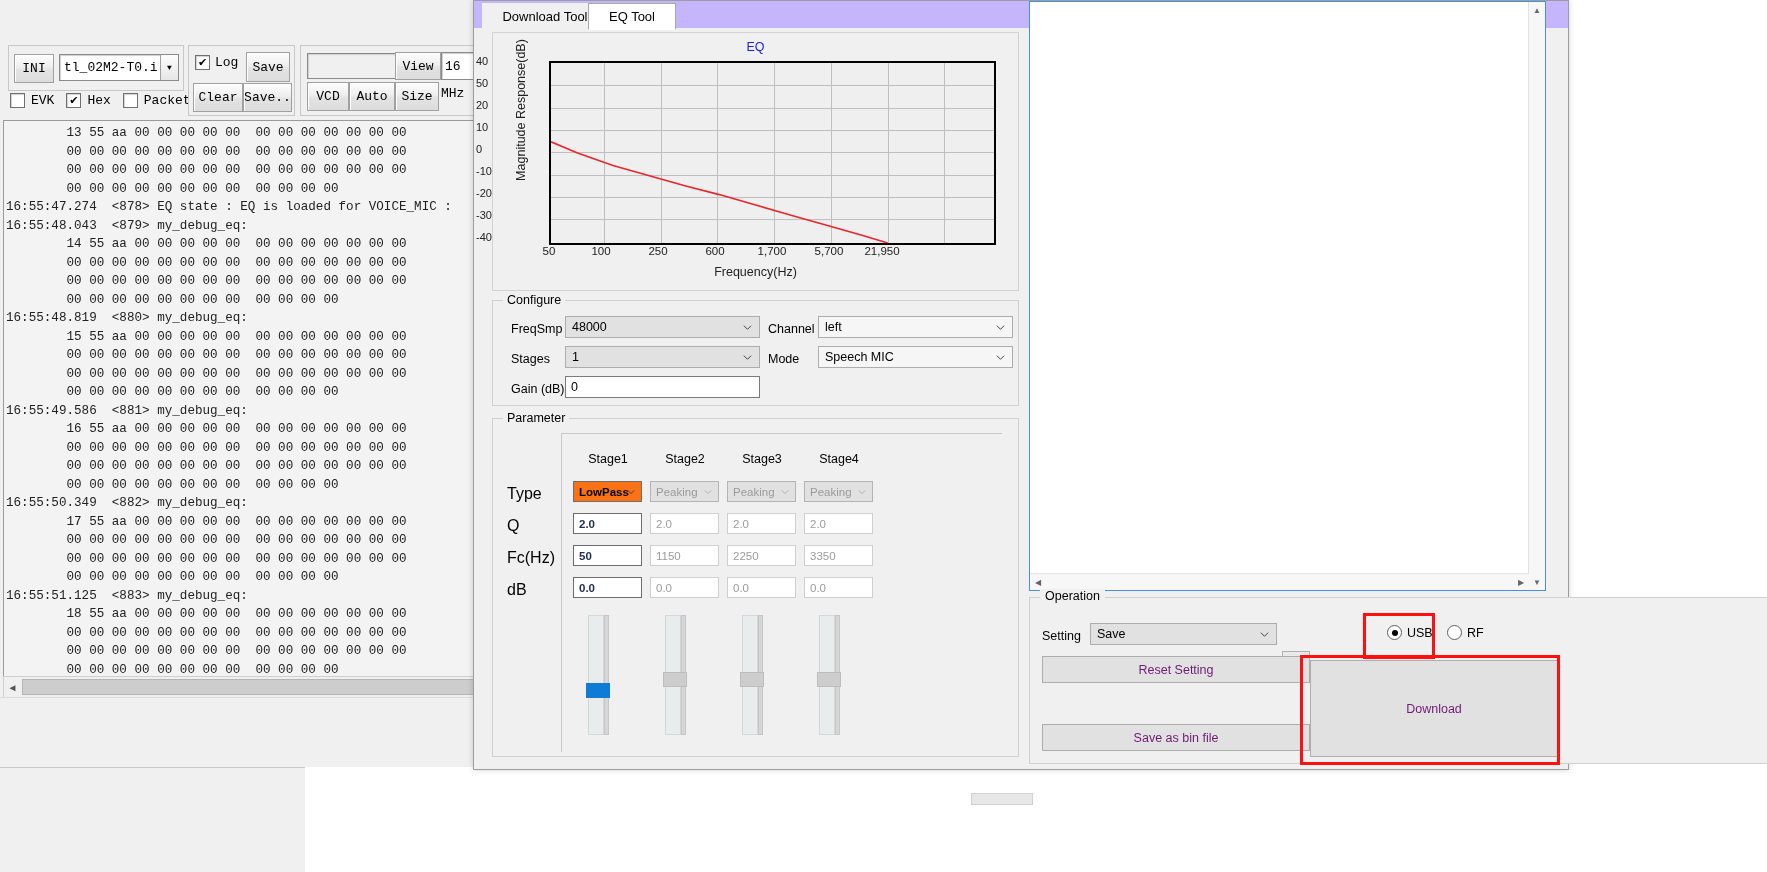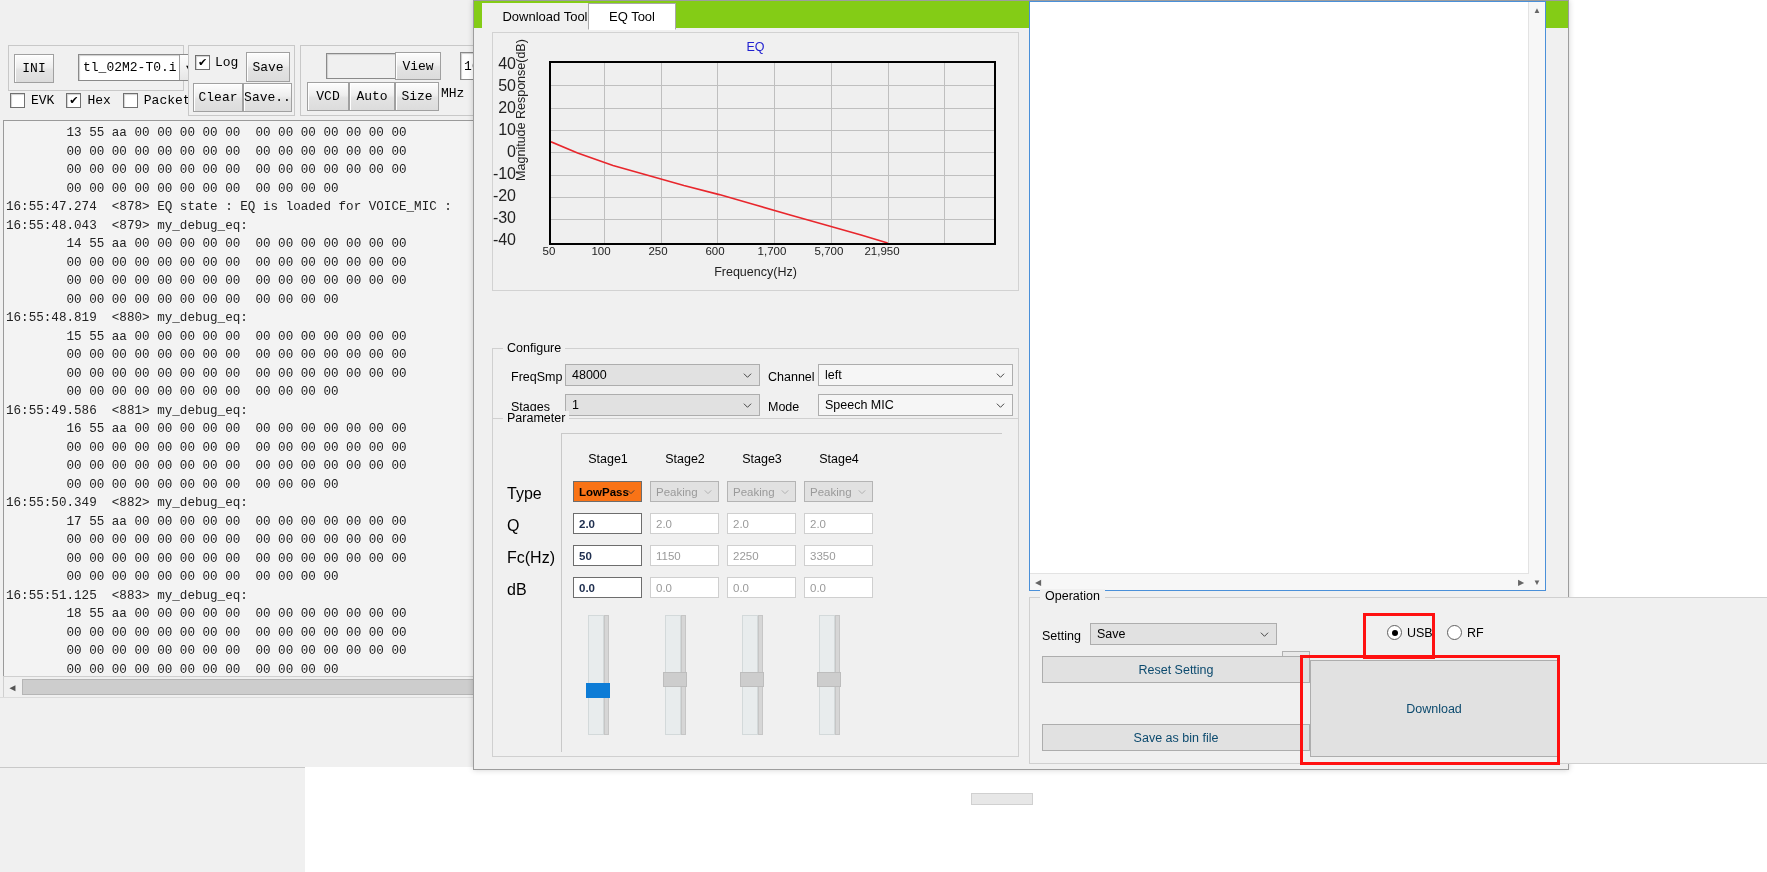--- a/index.html
+++ b/index.html
@@ -33,21 +33,20 @@
     color:#000;
     display:flex;align-items:center;justify-content:center;
     box-shadow:inset 1px 1px 0 #ffffff;
     cursor:default;
   }
   .winfield{
     background:#ffffff;border:1px solid #8a8a8a;
     font-family:"Liberation Mono", monospace;font-size:13px;
     display:flex;align-items:center;padding-left:3px;
     box-shadow:inset 1px 1px 1px #cfcfcf;
-    margin-left:19px;
   }
   .combo-arrow{
     width:17px;height:100%;
     background:linear-gradient(#fdfdfd,#e6e6e6);
     border-left:1px solid #a0a0a0;
     display:flex;align-items:center;justify-content:center;
     font-size:8px;
   }
   .cbx{
     width:13px;height:13px;border:1px solid #707070;background:#fff;
@@ -90,21 +89,21 @@
 
   
   #eq-dialog{
     position:absolute;left:473px;top:0;width:1094px;height:768px;
     background:#f0f0f0;
     border:1px solid #9d9d9d;
     box-shadow:0 0 6px rgba(0,0,0,.18);
   }
   #tabstrip{
     position:absolute;left:0;top:0;width:1094px;height:27px;
-    background:#84cc16;
+    background:#c4b5fd;
     border-bottom:1px solid #a8a8a8;
   }
   .tab{
     position:absolute;top:2px;height:25px;
     display:flex;align-items:center;justify-content:center;
     font-size:13px;color:#000;padding:0 10px;
     background:#f0f0f0;
     border:1px solid transparent;
   }
   .tab.active{
@@ -129,21 +128,21 @@
   }
   #plot{
     position:absolute;left:56px;top:28px;width:443px;height:180px;
     background:#efefef;border:2px solid #000;
   }
   #plot .vgrid,#plot .hgrid{position:absolute;background:#bfbfbf;}
   #plot .vgrid{width:1px;top:0;bottom:0;}
   #plot .hgrid{height:1px;left:0;right:0;}
   #curve{position:absolute;left:0;top:0;width:443px;height:180px;}
   .ytick{
-    position:absolute;right:502px;font-size:16px;color:#222;text-align:right;width:40px;
+    position:absolute;right:502px;font-size:11px;color:#222;width:40px;
   }
   .xtick{
     position:absolute;top:212px;font-size:11.5px;color:#222;text-align:center;width:60px;
   }
   #ylabel{
     position:absolute;left:-62px;top:70px;width:180px;
     transform:rotate(-90deg);transform-origin:center;
     text-align:center;font-size:12.5px;color:#222;
   }
   #xlabel{
@@ -217,21 +216,21 @@
   #rw-scroll-h .ar{position:absolute;top:0;width:16px;height:16px;display:flex;align-items:center;justify-content:center;font-size:8px;color:#666;}
 
   
   #op-box{
     position:absolute;left:1029px;top:597px;width:737px;height:165px;
     border:1px solid #d0d0d0;background:#f0f0f0;
   }
   #op-label{position:absolute;left:10px;top:-9px;background:#f0f0f0;padding:0 5px;font-size:12.5px;}
   .opbtn{
     position:absolute;height:25px;background:#e1e1e1;border:1px solid #adadad;
-    display:flex;align-items:center;justify-content:center;font-size:12.5px;color:#0c4a6e;
+    display:flex;align-items:center;justify-content:center;font-size:12.5px;color:#701a75;
   }
   .radio-outer{
     width:13px;height:13px;border-radius:50%;border:1px solid #606060;background:#fff;
     display:inline-flex;align-items:center;justify-content:center;
   }
   .radio-dot{width:6px;height:6px;border-radius:50%;background:#000;}
   .redbox{position:absolute;border:3px solid #ff1010;}
   #del-btn{
     position:absolute;background:#e9e9e9;border:1px solid #b0b0b0;
     display:flex;align-items:center;justify-content:center;font-size:12.5px;margin-top:28px;
@@ -382,21 +381,21 @@
       <div class="xtick" style="left:78px;">100</div>
       <div class="xtick" style="left:135px;">250</div>
       <div class="xtick" style="left:192px;">600</div>
       <div class="xtick" style="left:249px;">1,700</div>
       <div class="xtick" style="left:306px;">5,700</div>
       <div class="xtick" style="left:359px;">21,950</div>
 
       <div id="xlabel">Frequency(Hz)</div>
     </div>
 
-    <div class="gbox" style="left:18px;top:272px;width:525px;height:104px;margin-top:48px;">
+    <div class="gbox" style="left:18px;top:272px;width:525px;height:104px;">
       <span class="glabel">Configure</span>
 
       <span class="flab" style="position:absolute;left:18px;top:21px;">FreqSmp</span>
       <div class="fcombo" style="left:72px;top:15px;width:195px;">
         <span>48000</span>
         <svg class="car" viewBox="0 0 10 10">
             <path d="M1 3 L5 7 L9 3" fill="none" stroke="#444" stroke-width="1.1"></path>
           </svg>
       </div>
 

